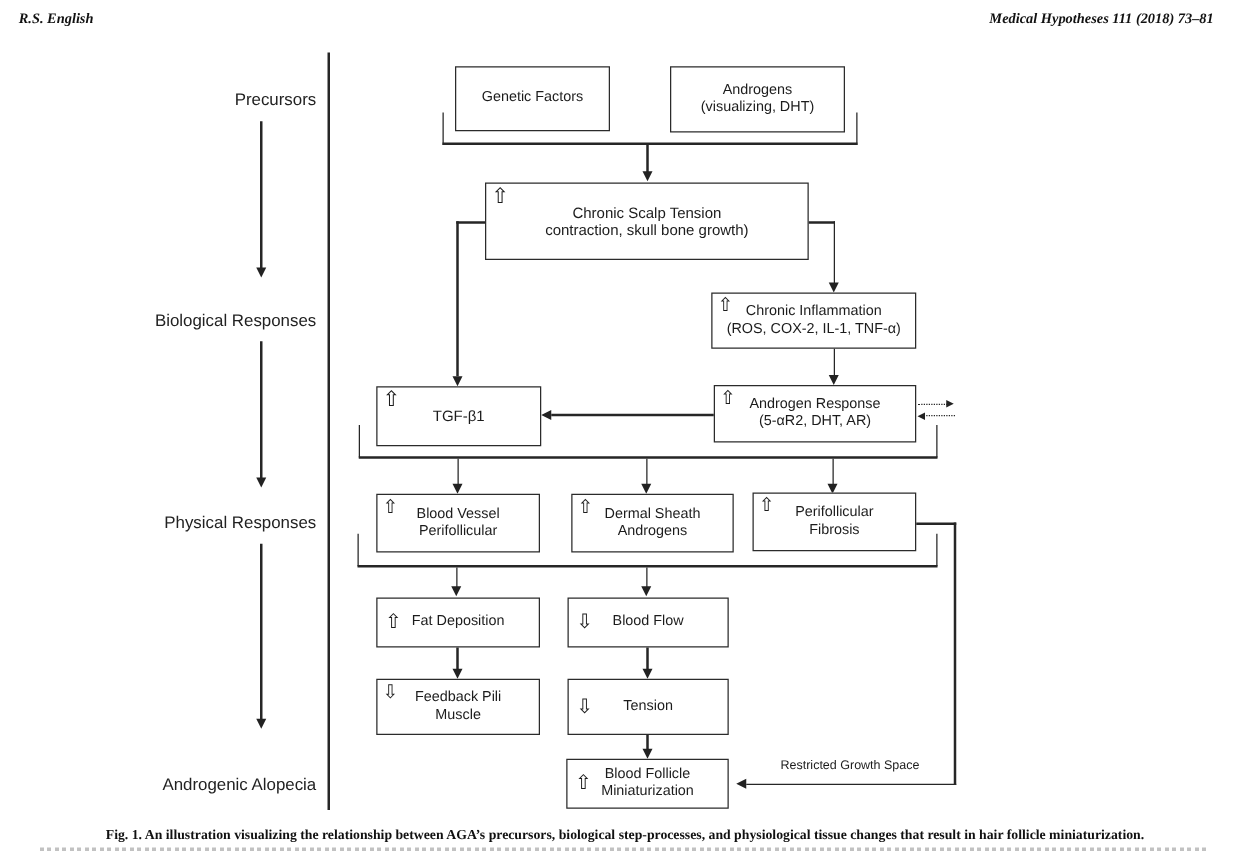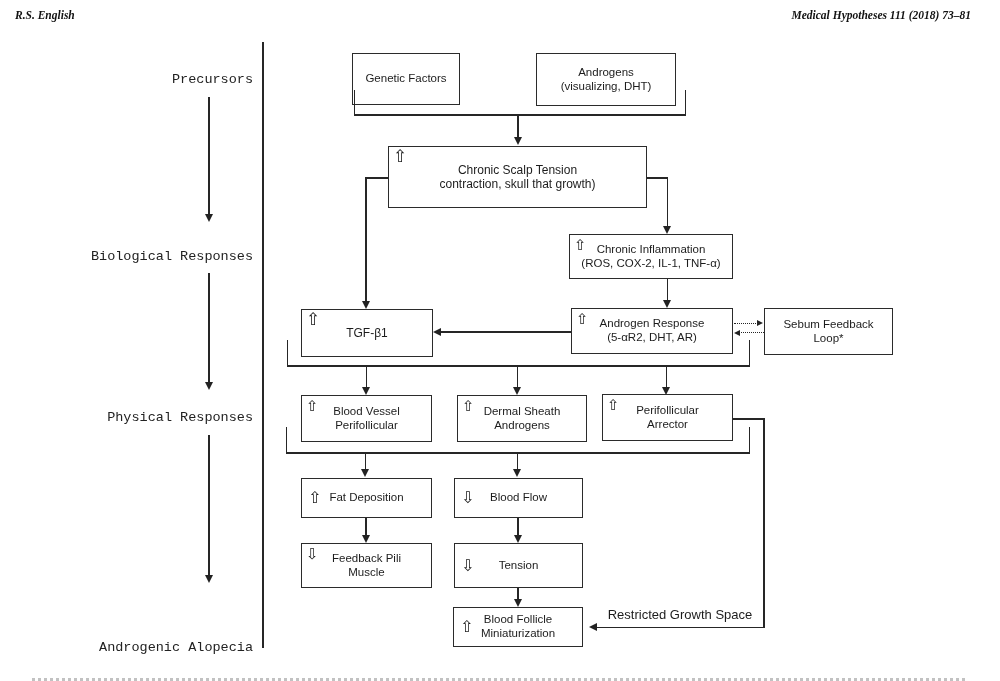--- a/index.html
+++ b/index.html
@@ -1,85 +1,85 @@
 <!DOCTYPE html>
 <html><head>
 <meta charset="utf-8">
 <style>
   html,body{margin:0;padding:0;background:#fff;}
   #page{position:relative;width:1000px;height:681px;background:#ffffff;overflow:hidden;
         font-family:"Liberation Sans","DejaVu Sans",sans-serif;color:#1f1f1f;}
   .hdr{position:absolute;top:9px;font:italic bold 11.5px "Liberation Serif","DejaVu Serif",serif;color:#111;}
   .hdr.left{left:15px;}
   .hdr.right{right:29px;}
-  .stage{position:absolute;right:747px;text-align:right;font-size:13.5px;color:#222;white-space:nowrap;font-family:Liberation Mono, monospace;}
+  .stage{position:absolute;right:747px;text-align:right;font-size:13.5px;color:#222;white-space:nowrap;}
   .vline,.hline{position:absolute;background:#262626;}
   .vline{width:1.6px;}
   .hline{height:1.6px;}
   .dotline{position:absolute;height:0;border-top:1.7px dotted #262626;}
   .ah{position:absolute;width:0;height:0;}
   .ah.down{border-left:4.2px solid transparent;border-right:4.2px solid transparent;border-top:8px solid #222;}
   .ah.left{border-top:4.2px solid transparent;border-bottom:4.2px solid transparent;border-right:8px solid #222;}
   .ah.dright{border-top:3.4px solid transparent;border-bottom:3.4px solid transparent;border-left:6.5px solid #222;}
   .ah.dleft{border-top:3.4px solid transparent;border-bottom:3.4px solid transparent;border-right:6.5px solid #222;}
   .box{position:absolute;border:1.6px solid #2b2b2b;background:#fff;box-sizing:border-box;
        display:flex;flex-direction:column;align-items:center;justify-content:center;
        text-align:center;font-size:11.5px;line-height:1.2;color:#1c1c1c;}
   .box .ln{white-space:nowrap;}
   .box.big{font-size:12px;}
   .ind{position:absolute;line-height:1;color:#1c1c1c;}
   .ind.corner{left:4px;top:1px;font-size:17px;}
   .ind.corner.sm{font-size:15px;top:2px;}
   .ind.mid{left:6px;top:50%;transform:translateY(-50%);font-size:16px;}
-  .note{position:absolute;font-size:13px;white-space:nowrap;color:#1c1c1c;}
+  .note{position:absolute;font-size:10px;white-space:nowrap;color:#1c1c1c;}
   .caption{position:absolute;left:0;top:662px;width:1000px;text-align:center;
            font:bold 11px "Liberation Serif","DejaVu Serif",serif;color:#111;}
   .cropped{position:absolute;left:32px;top:678px;width:936px;height:3px;opacity:.45;
            background:repeating-linear-gradient(90deg,#777 0 3px,transparent 3px 6px);}
 </style>
 </head>
 <body>
 
 <div id="page">
 
   <div class="hdr left">R.S. English</div>
   <div class="hdr right">Medical Hypotheses 111 (2018) 73–81</div>
 
   <div class="stage" style="top:72px;">Precursors</div>
   <div class="stage" style="top:249px;">Biological Responses</div>
   <div class="stage" style="top:410px;">Physical Responses</div>
-  <div class="stage" style="top:620px;margin-top:20px;">Androgenic Alopecia</div>
+  <div class="stage" style="top:620px;">Androgenic Alopecia</div>
 
   <div class="vline" style="left:208.2px;top:97px;height:118px;"></div>
   <div class="ah down" style="left:204.8px;top:214px;"></div>
   <div class="vline" style="left:208.2px;top:273px;height:110px;"></div>
   <div class="ah down" style="left:204.8px;top:382px;"></div>
   <div class="vline" style="left:208.2px;top:435px;height:141px;"></div>
   <div class="ah down" style="left:204.8px;top:575px;"></div>
 
   <div class="vline" style="left:262px;top:42px;height:606px;"></div>
 
-  <div class="box" style="left:352px;top:53px;width:108px;height:52px;">
+  <div class="box" style="left:364px;top:53px;width:124px;height:52px;">
     <span class="ln">Genetic Factors</span>
   </div>
   <div class="box" style="left:536px;top:53px;width:140px;height:53px;">
     <span class="ln">Androgens</span>
     <span class="ln">(visualizing, DHT)</span>
   </div>
 
   <div class="vline" style="left:353.5px;top:90px;height:26px;"></div>
   <div class="hline" style="left:353.5px;top:114.4px;width:332px;"></div>
   <div class="vline" style="left:684.5px;top:90px;height:26px;"></div>
   <div class="vline" style="left:517.2px;top:116px;height:22px;"></div>
   <div class="ah down" style="left:513.8px;top:137px;"></div>
 
   <div class="box big" style="left:388px;top:146px;width:259px;height:62px;">
     <span class="ind corner">⇧</span>
     <span class="ln">Chronic Scalp Tension</span>
-    <span class="ln">contraction, skull that growth)</span>
+    <span class="ln">contraction, skull bone growth)</span>
   </div>
 
   <div class="hline" style="left:365.2px;top:177px;width:23px;"></div>
   <div class="vline" style="left:365.2px;top:177px;height:124px;"></div>
   <div class="ah down" style="left:361.8px;top:301px;"></div>
 
   <div class="hline" style="left:647px;top:177px;width:21px;"></div>
   <div class="vline" style="left:666.5px;top:177px;height:50px;"></div>
   <div class="ah down" style="left:663.1px;top:226px;"></div>
 
@@ -91,24 +91,20 @@
 
   <div class="vline" style="left:666.5px;top:279px;height:22px;"></div>
   <div class="ah down" style="left:663.1px;top:300px;"></div>
 
   <div class="box" style="left:571px;top:308px;width:162px;height:46px;">
     <span class="ind corner sm">⇧</span>
     <span class="ln">Androgen Response</span>
     <span class="ln">(5-αR2, DHT, AR)</span>
   </div>
 
-  <div class="box" style="left:764px;top:308px;width:129px;height:47px;">
-    <span class="ln">Sebum Feedback</span>
-    <span class="ln">Loop*</span>
-  </div>
 
   <div class="dotline" style="left:734px;top:322.5px;width:24px;"></div>
   <div class="ah dright" style="left:757px;top:320.2px;"></div>
   <div class="dotline" style="left:741px;top:331.8px;width:23px;"></div>
   <div class="ah dleft" style="left:734px;top:329.5px;"></div>
 
   <div class="box big" style="left:301px;top:309px;width:132px;height:48px;">
     <span class="ind corner">⇧</span>
     <span class="ln">TGF-β1</span>
   </div>
@@ -132,21 +128,21 @@
     <span class="ln">Perifollicular</span>
   </div>
   <div class="box" style="left:457px;top:395px;width:130px;height:47px;">
     <span class="ind corner sm">⇧</span>
     <span class="ln">Dermal Sheath</span>
     <span class="ln">Androgens</span>
   </div>
   <div class="box" style="left:602px;top:394px;width:131px;height:47px;">
     <span class="ind corner sm">⇧</span>
     <span class="ln">Perifollicular</span>
-    <span class="ln">Arrector</span>
+    <span class="ln">Fibrosis</span>
   </div>
 
   <div class="vline" style="left:285.5px;top:427px;height:26px;"></div>
   <div class="hline" style="left:285.5px;top:452px;width:464px;"></div>
   <div class="vline" style="left:748.5px;top:427px;height:26px;"></div>
   <div class="vline" style="left:364.7px;top:453.6px;height:16px;"></div>
   <div class="ah down" style="left:361.3px;top:469px;"></div>
   <div class="vline" style="left:516.7px;top:453.6px;height:16px;"></div>
   <div class="ah down" style="left:513.3px;top:469px;"></div>
 
@@ -183,16 +179,21 @@
   <div class="ah down" style="left:513.6px;top:599px;"></div>
 
   <div class="box" style="left:453px;top:607px;width:130px;height:40px;">
     <span class="ind mid">⇧</span>
     <span class="ln">Blood Follicle</span>
     <span class="ln">Miniaturization</span>
   </div>
 
   <div class="note" style="left:600px;top:607px;width:160px;text-align:center;">Restricted Growth Space</div>
 
+  <div class="caption">
+    <span>Fig. 1.</span>
+    <span> </span>
+    <span>An illustration visualizing the relationship between AGA’s precursors, biological step-processes, and physiological tissue changes that result in hair follicle miniaturization.</span>
+  </div>
 
   <div class="cropped"></div>
 
 </div>
 
 </body></html>

